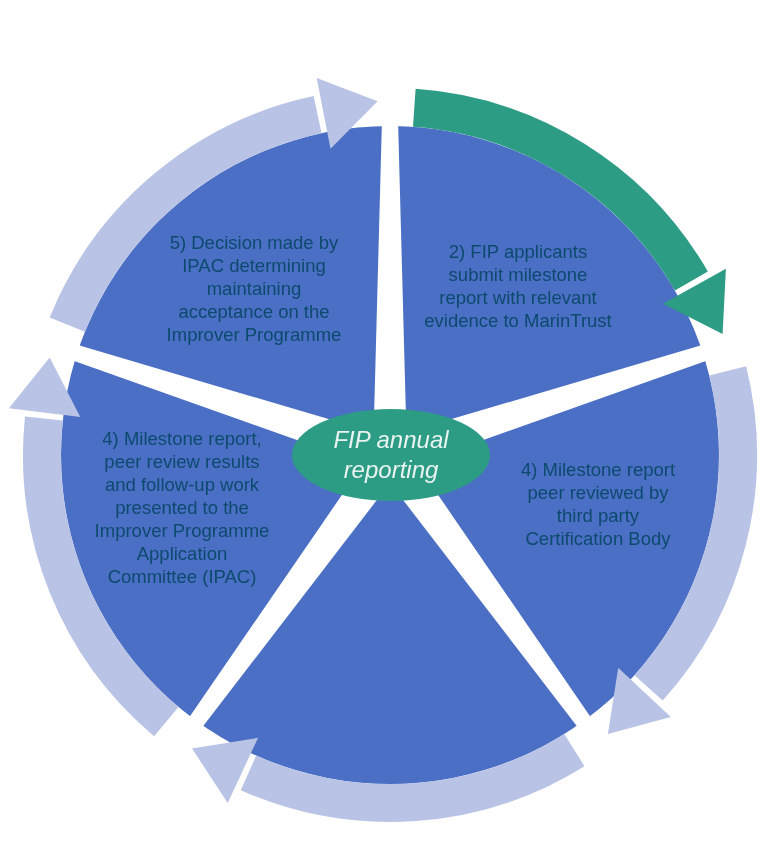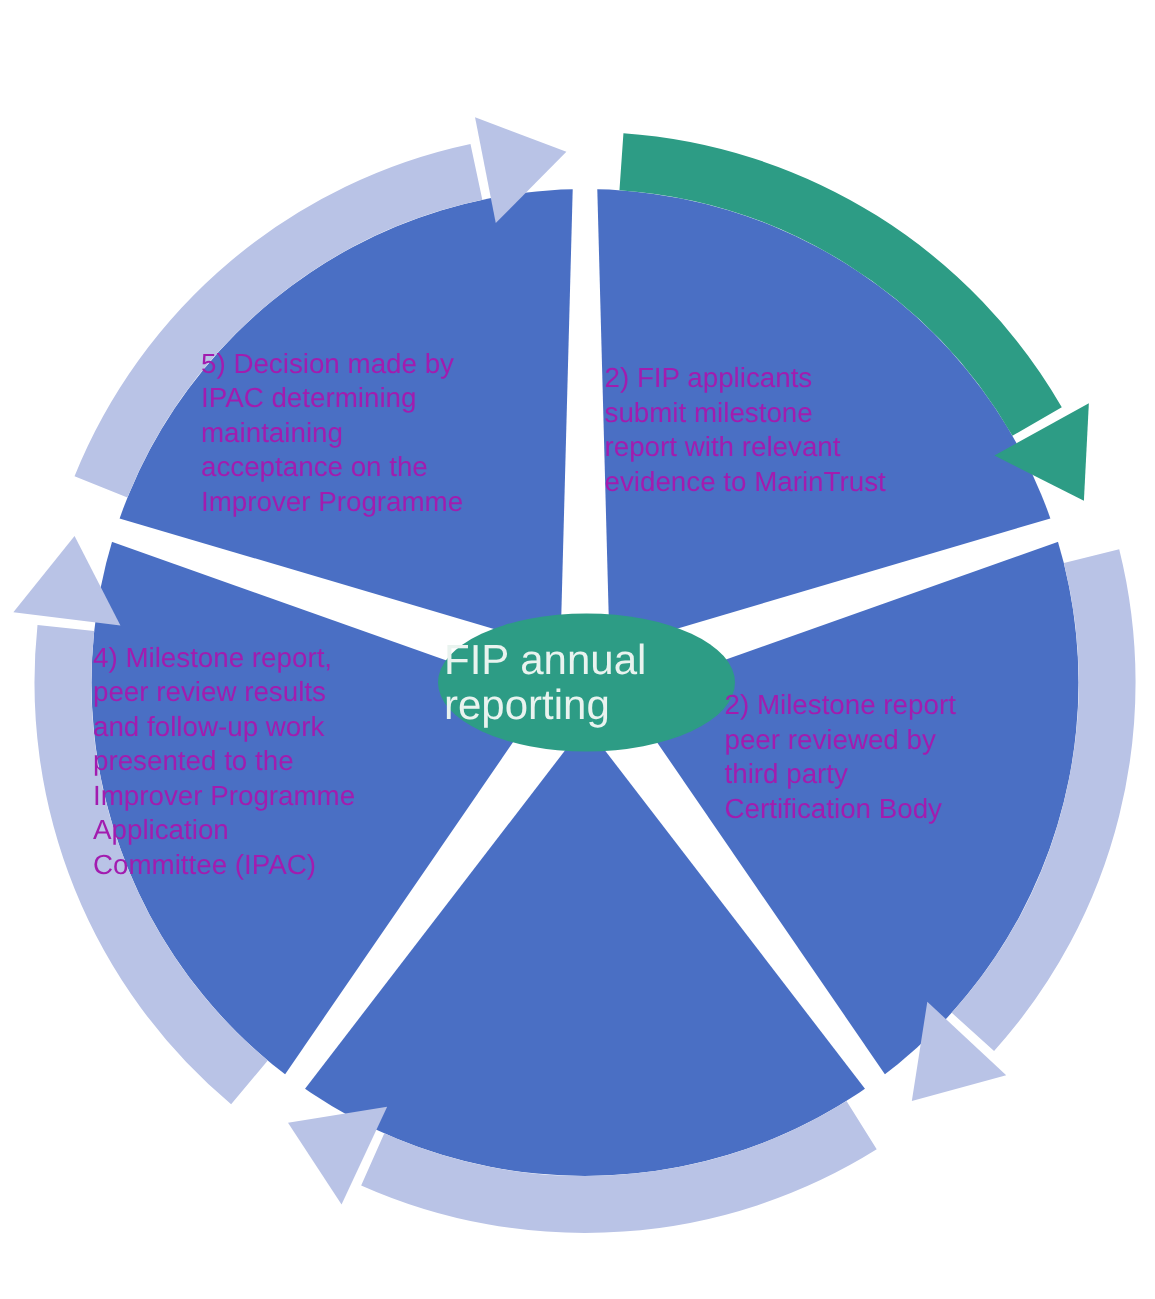--- a/index.html
+++ b/index.html
@@ -16,36 +16,39 @@
     overflow: hidden;
   }
   .stage svg {
     position: absolute;
     left: 0;
     top: 0;
   }
   .seg-label {
     position: absolute;
     transform: translate(-50%, -50%);
-    color: #a21caf;
+    text-align: center;
+    color: #0c4a6e;
     font-size: 18.5px;
     line-height: 23px;
     white-space: pre-line;
     width: 260px;
     pointer-events: none;
   }
   .center-label {
     position: absolute;
     transform: translate(-50%, -50%);
+    text-align: center;
     color: #e9f3ef;
-    font-size: 28px;
+    font-size: 24px;
     line-height: 30px;
     white-space: pre-line;
     width: 190px;
     pointer-events: none;
+    font-style: italic;
   }
 </style>
 </head>
 <body>
 
 <div class="stage">
 
   <svg width="770" height="866" viewBox="0 0 770 866">
 
     <circle cx="390" cy="455" r="329" fill="#4a6fc4"></circle>
@@ -87,21 +90,21 @@
     </g>
 
     <ellipse cx="391" cy="455" rx="99" ry="46" fill="#2d9c85"></ellipse>
   </svg>
 
   <div class="seg-label" style="left:518px; top:286px; width:230px;">2) FIP applicants
 submit milestone
 report with relevant
 evidence to MarinTrust</div>
 
-  <div class="seg-label" style="left:598px; top:504px; width:230px;">2) Milestone report
+  <div class="seg-label" style="left:598px; top:504px; width:230px;">4) Milestone report
 peer reviewed by
 third party
 Certification Body</div>
 
 
   <div class="seg-label" style="left:182px; top:507px; width:240px;">4) Milestone report,
 peer review results
 and follow-up work
 presented to the
 Improver Programme

